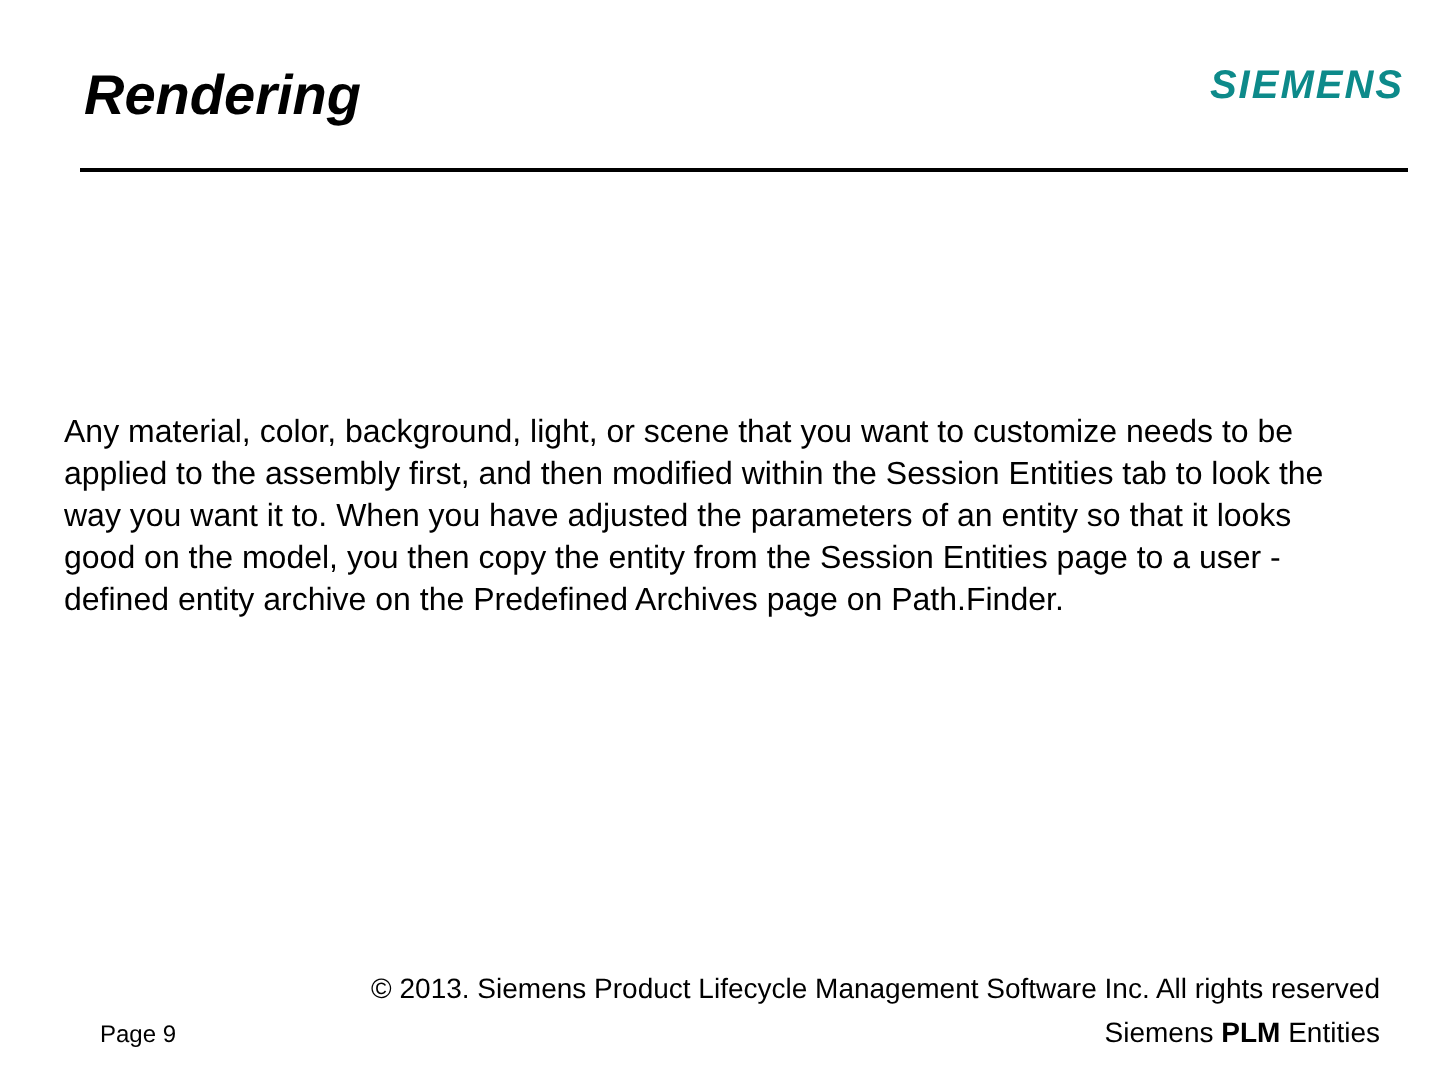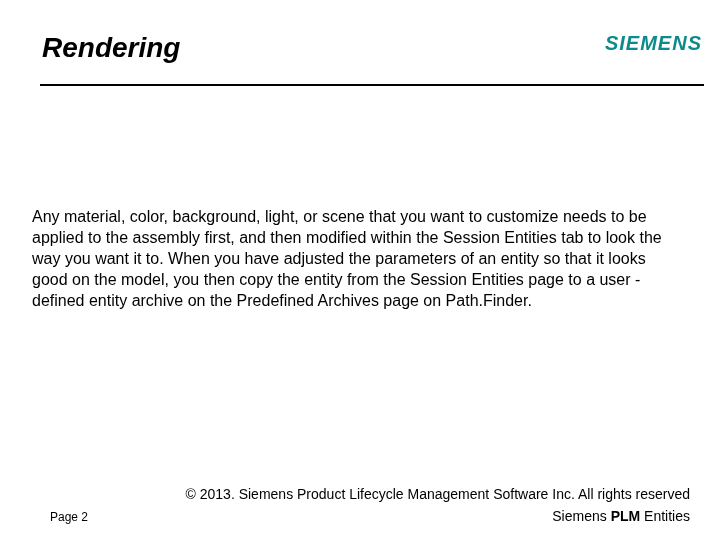--- a/index.html
+++ b/index.html
@@ -102,19 +102,19 @@
     <div class="title-text">Rendering</div>
     <div class="brand">SIEMENS</div>
     <div class="title-rule"></div>
   </div>
 
 
   <div class="body-text">Any material, color, background, light, or scene that you want to customize needs to be applied to the assembly first, and then modified within the Session Entities tab to look the way you want it to. When you have adjusted the parameters of an entity so that it looks good on the model, you then copy the entity from the Session Entities page to a user -defined entity archive on the Predefined Archives page on Path.Finder.</div>
 
   <div class="footer">
     <div class="copyright">© 2013. Siemens Product Lifecycle Management Software Inc. All rights reserved</div>
-    <div class="page-num">Page 2</div>
+    <div class="page-num">Page 9</div>
     <div class="footer-brand">
       <span>Siemens </span><span class="plm">PLM</span><span> Entities</span>
     </div>
   </div>
 
 </div>
 
 </body></html>

